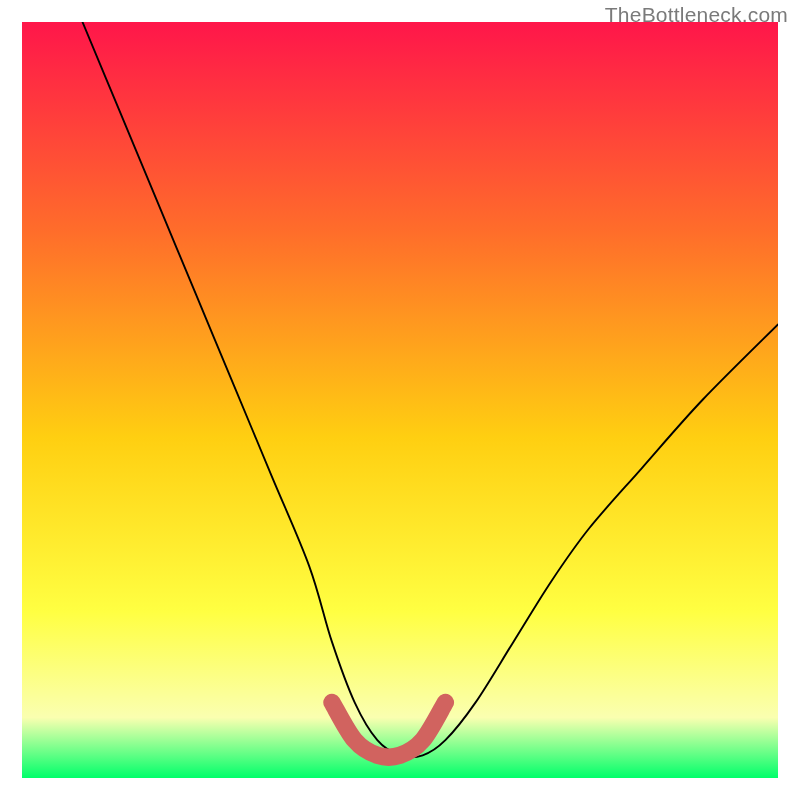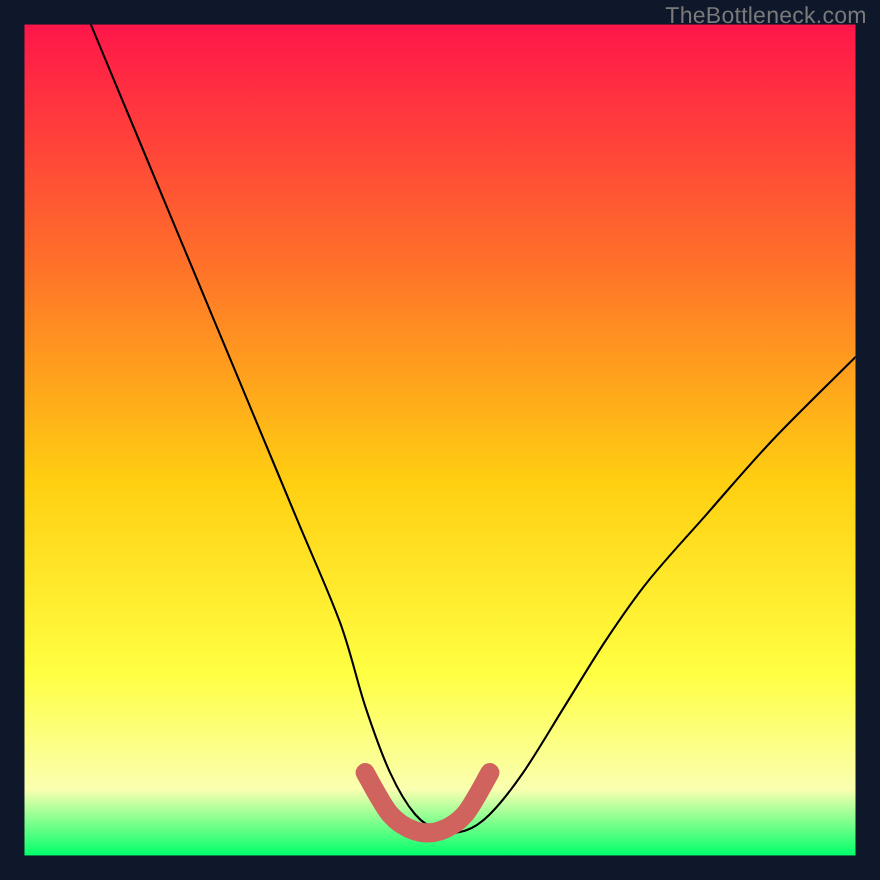--- a/index.html
+++ b/index.html
@@ -10,21 +10,21 @@
     background: #000;
     overflow: hidden;
     font-family: Arial, Helvetica, sans-serif;
   }
   .frame {
     position: absolute;
     top: 0;
     left: 0;
     width: 800px;
     height: 800px;
-    background: #0f172a;
+    background: #ffffff;
   }
   .plot {
     position: absolute;
     top: 22px;
     left: 22px;
     width: 756px;
     height: 756px;
     overflow: hidden;
   }
   .watermark {

